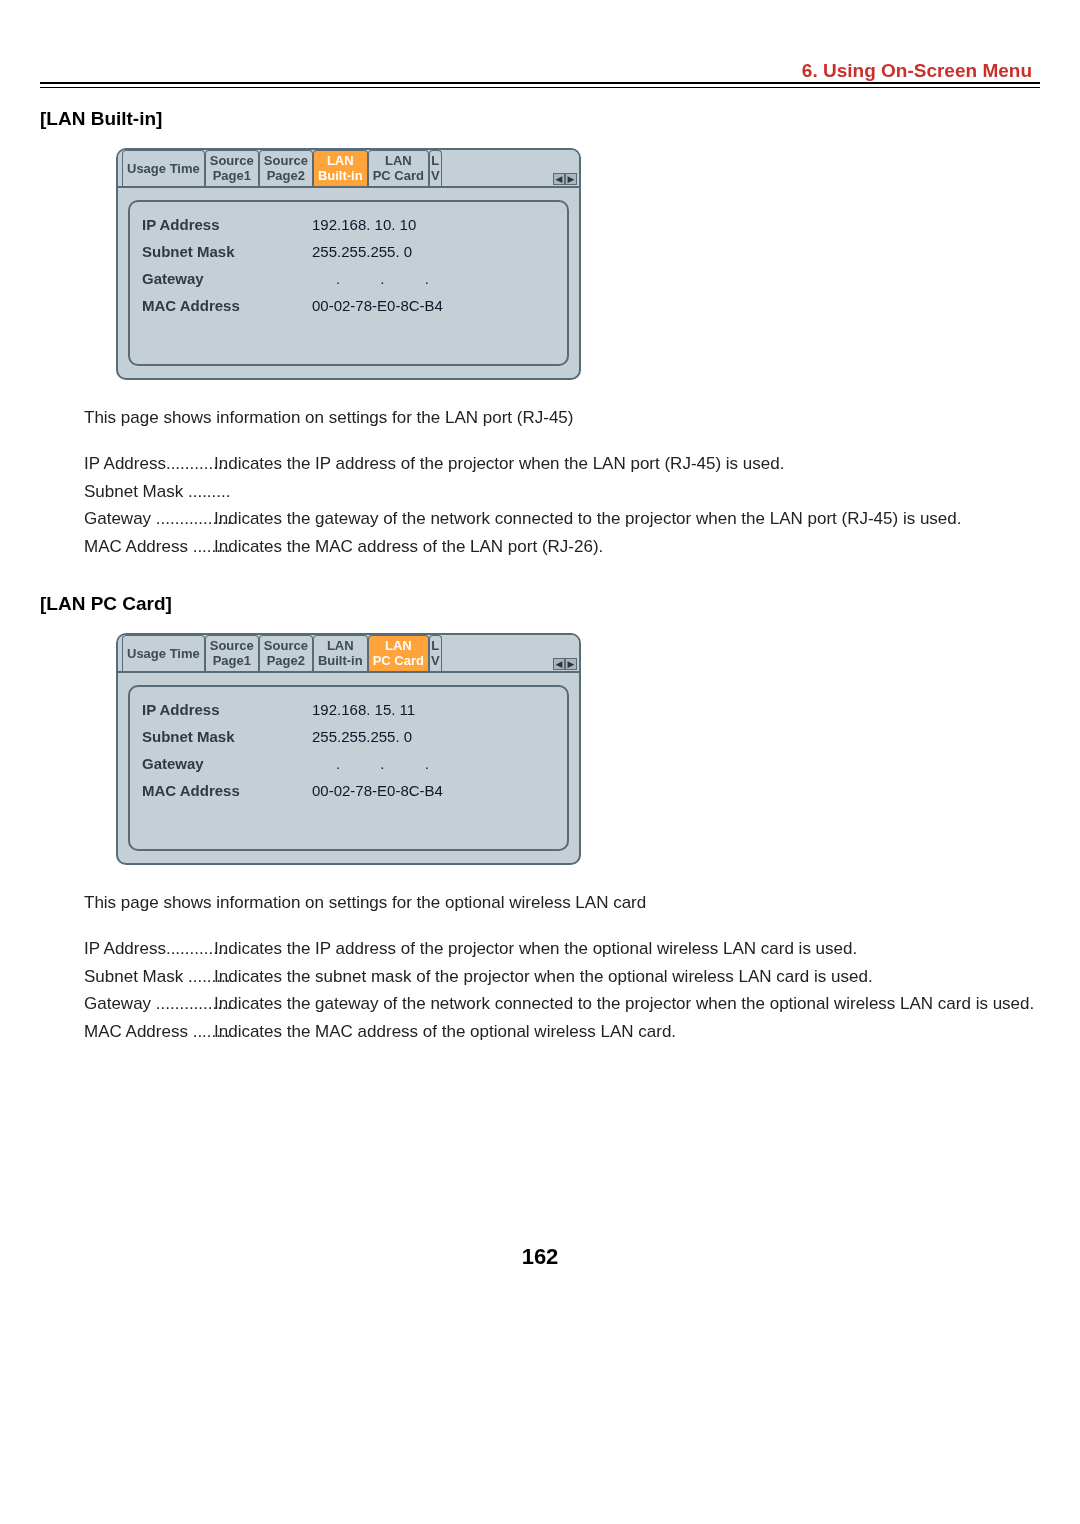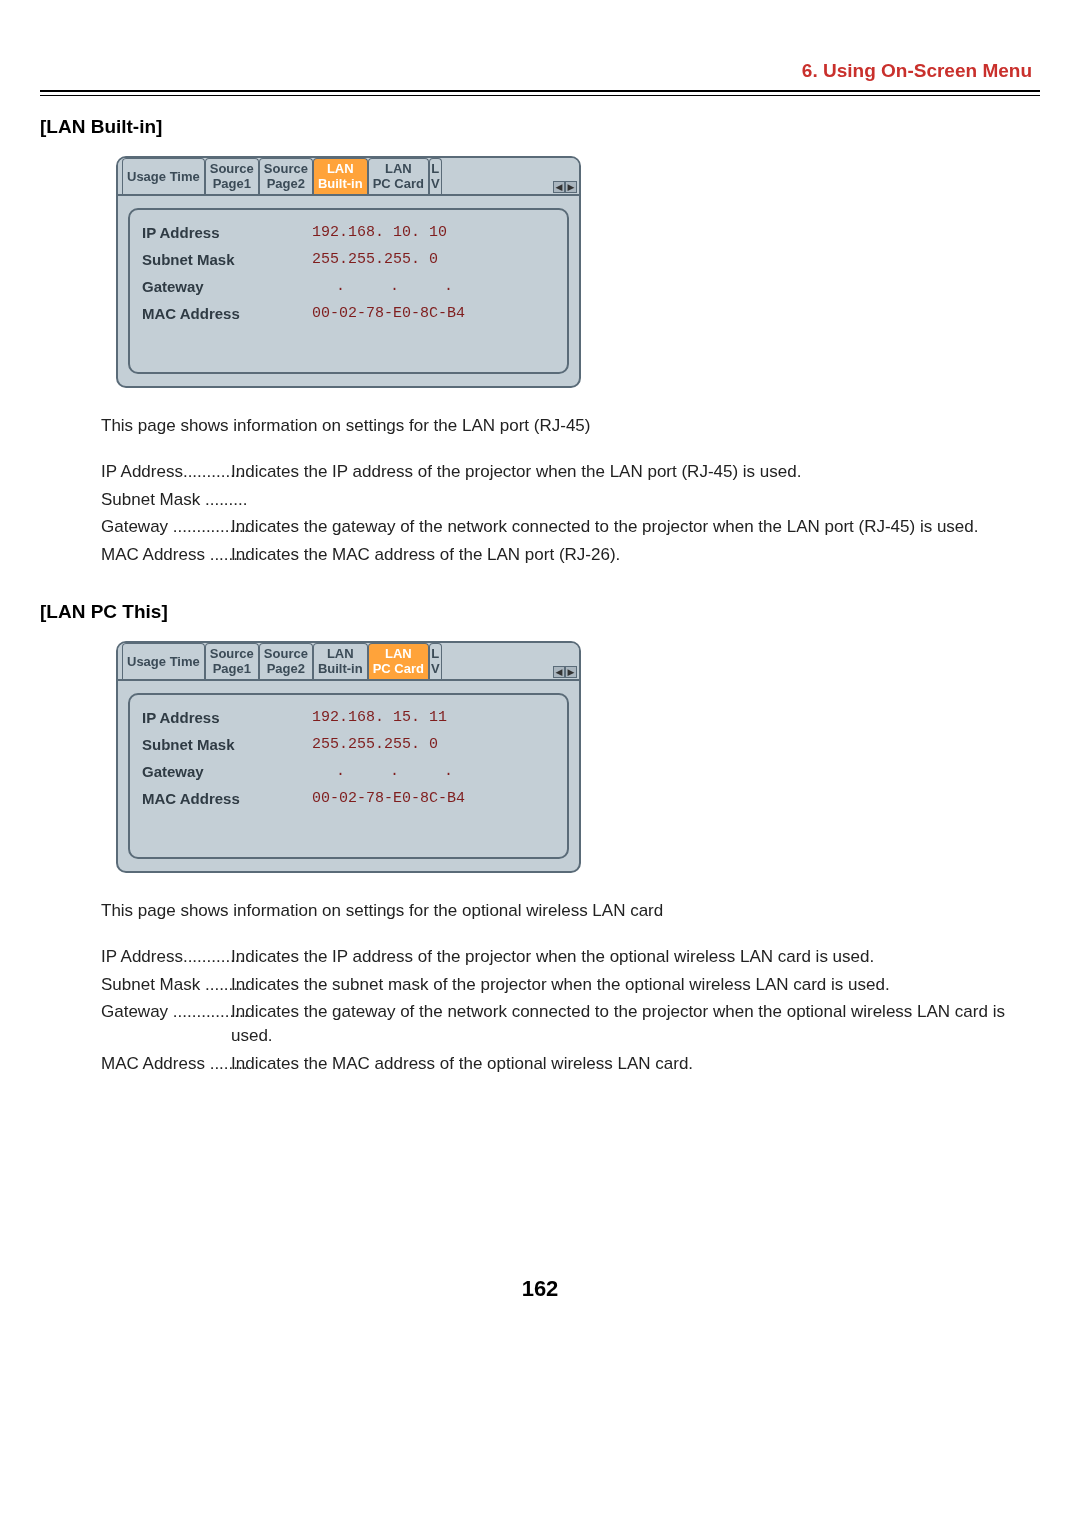--- a/index.html
+++ b/index.html
@@ -15,21 +15,20 @@
       border-top: 2px solid #000;
       border-bottom: 1px solid #000;
       height: 6px;
       margin-bottom: 6px;
     }
     .header-title {
       text-align: right;
       font-weight: bold;
       color: #c9302c;
       font-size: 19px;
-      margin-bottom: 8px;
       padding-right: 8px;
     }
     .section-heading {
       font-weight: bold;
       color: #000;
       font-size: 19px;
       margin: 20px 0 18px 0;
     }
     .menu-box {
       margin-left: 76px;
@@ -103,29 +102,29 @@
       margin-bottom: 10px;
       font-size: 15px;
       font-weight: bold;
       color: #2f3b44;
     }
     .panel-label {
       width: 170px;
     }
     .panel-value {
       font-weight: normal;
-      color: #7f1d1d;
-      font-family: Liberation Mono, monospace;
+      color: #0f172a;
+      font-family: Liberation Sans, sans-serif;
     }
     .gateway-dots {
       letter-spacing: 18px;
       padding-left: 24px;
     }
     .desc-block {
-      margin: 26px 0 0 61px;
+      margin: 26px 0 0 44px;
       font-size: 17px;
       color: #222;
       line-height: 1.4;
     }
     .desc-intro {
       margin-bottom: 22px;
     }
     .def-row {
       display: flex;
       margin-bottom: 4px;
@@ -213,21 +212,21 @@
   <div class="def-row">
     <span class="def-term"><span>Gateway</span> <span>................</span></span>
     <span class="def-desc">Indicates the gateway of the network connected to the projector when the LAN port (RJ-45) is used.</span>
   </div>
   <div class="def-row">
     <span class="def-term"><span>MAC Address</span> <span>........</span></span>
     <span class="def-desc">Indicates the MAC address of the LAN port (RJ-26).</span>
   </div>
 </div>
 
-<div class="section-heading section2">[LAN PC This]</div>
+<div class="section-heading section2">[LAN PC Card]</div>
 
 <div class="menu-box">
   <div class="tab-row">
     <div class="tab single">Usage Time</div>
     <div class="tab narrow">
       <span>Source</span>
       <span>Page1</span>
     </div>
     <div class="tab narrow">
       <span>Source</span>

